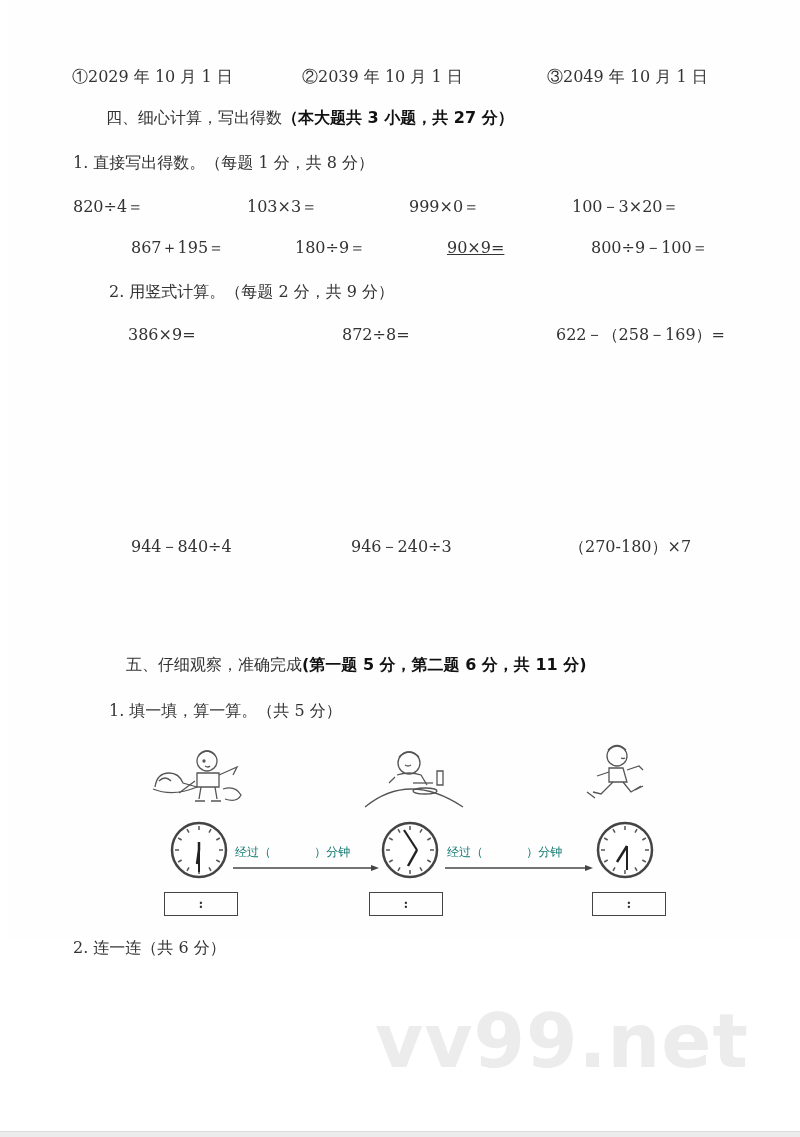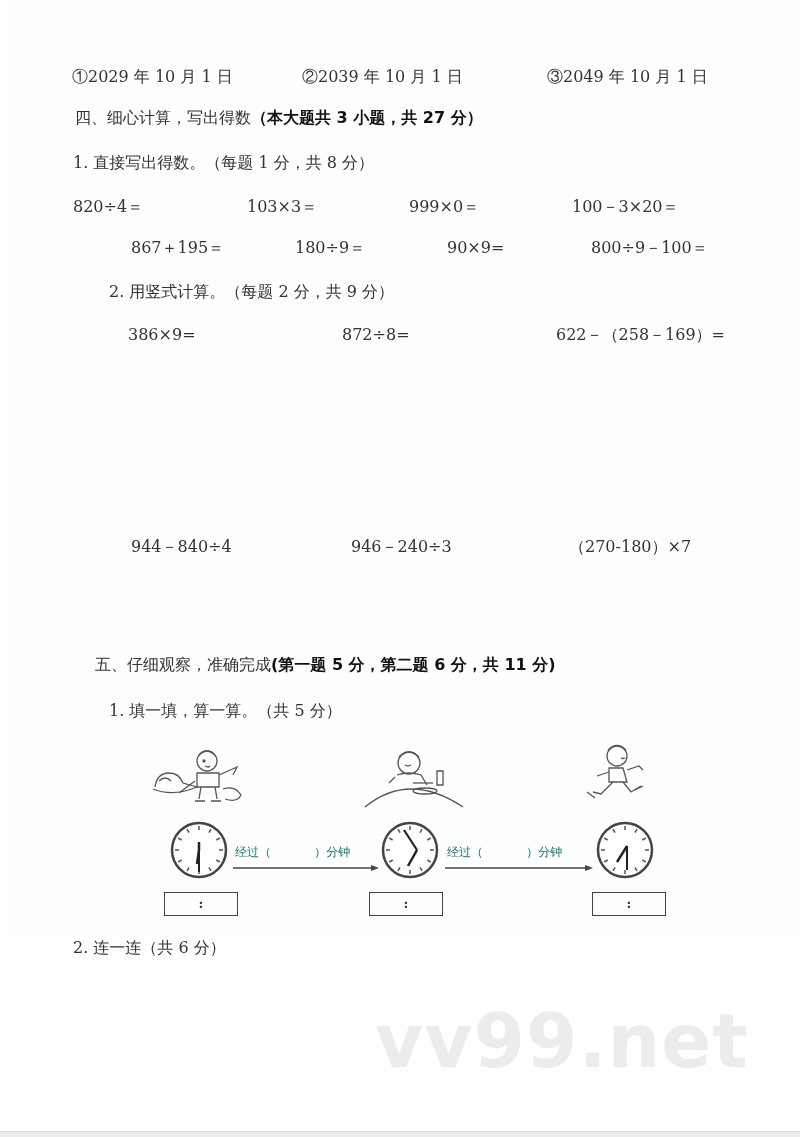--- a/index.html
+++ b/index.html
@@ -5,21 +5,21 @@
     html, body { margin: 0; padding: 0; }
     body {
       width: 800px; height: 1137px; position: relative; overflow: hidden;
       background: #ffffff; color: #2a2a2a;
       font-family: "DejaVu Serif", "Liberation Serif", serif;
     }
     .page { position: absolute; left: 9px; top: 0; width: 796px; height: 938px; background: #fefefe; border-right: 4px solid #0369a1; }
     .bottom-bar { position: absolute; left: 0; top: 1131px; width: 800px; height: 6px; background: #ececec; border-top: 1px solid #dcdcdc; }
     .t { position: absolute; white-space: nowrap; font-size: 16px; line-height: 20px; color: #333; }
     .bold { font-weight: bold; color: #111; font-family: "DejaVu Sans", "Liberation Sans", sans-serif; }
-    .sec { font-size: 16px; }
+    .sec { font-size: 16px; margin-left: 31px; }
     .watermark {
       position: absolute; left: 366px; top: 998px;
       font-family: "DejaVu Sans", "Liberation Sans", sans-serif;
       font-weight: bold; font-size: 74px; color: #ececec; letter-spacing: 1px;
     }
     .box {
       position: absolute; width: 72px; height: 22px; border: 1.5px solid #444;
       text-align: center; font-size: 13px; line-height: 22px; font-weight: bold; color: #333;
     }
     .arrow-label {
@@ -41,21 +41,21 @@
     <span>四、细心计算，写出得数</span><span class="bold">（本大题共 3 小题，共 27 分）</span>
   </div>
 
   <div class="t" style="left:64px;top:153px;">1. 直接写出得数。（每题 1 分，共 8 分）</div>
   <div class="t" style="left:64px;top:197px;">820÷4＝</div>
   <div class="t" style="left:238px;top:197px;">103×3＝</div>
   <div class="t" style="left:400px;top:197px;">999×0＝</div>
   <div class="t" style="left:563px;top:197px;">100－3×20＝</div>
   <div class="t" style="left:122px;top:238px;">867＋195＝</div>
   <div class="t" style="left:286px;top:238px;">180÷9＝</div>
-  <div class="t" style="left:438px;top:238px;">90×9=</div>
+  <div class="t" style="left:438px;top:238px;text-decoration:underline;">90×9=</div>
   <div class="t" style="left:582px;top:238px;">800÷9－100＝</div>
 
   <div class="t" style="left:100px;top:282px;">2. 用竖式计算。（每题 2 分，共 9 分）</div>
   <div class="t" style="left:119px;top:325px;">386×9=</div>
   <div class="t" style="left:333px;top:325px;">872÷8=</div>
   <div class="t" style="left:547px;top:325px;">622－（258－169）=</div>
 
   <div class="t" style="left:122px;top:537px;">944－840÷4</div>
   <div class="t" style="left:342px;top:537px;">946－240÷3</div>
   <div class="t" style="left:560px;top:537px;">（270-180）×7</div>

